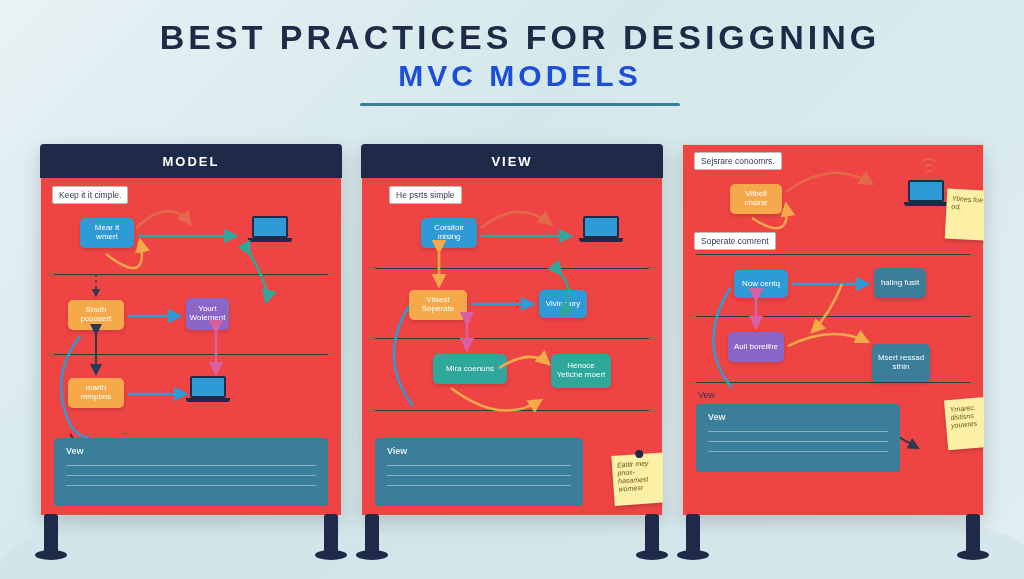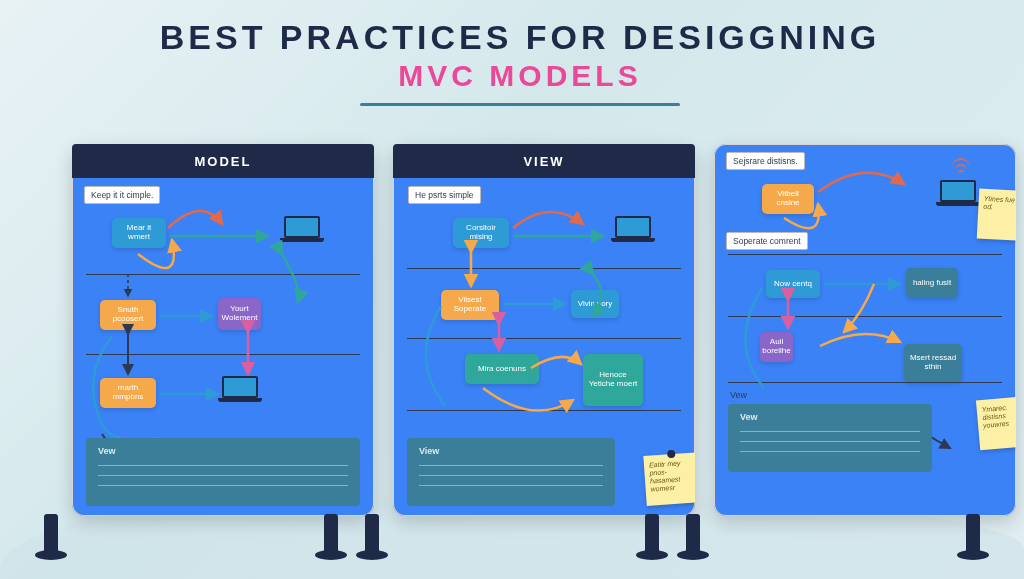--- a/index.html
+++ b/index.html
@@ -17,38 +17,37 @@
     border-top-right-radius: 60% 60px;
     opacity: 0.6;
   }
   .title-wrap { text-align: center; padding-top: 18px; margin-left: 16px; }
   .title {
     font-size: 34px; font-weight: 800; letter-spacing: 4px;
     color: #1e2a47;
   }
   .subtitle {
     font-size: 30px; font-weight: 800; letter-spacing: 4px;
-    color: #ec4899; margin-top: 2px;
+    color: #1d4ed8; margin-top: 2px;
   }
   .rule {
     width: 320px; height: 3px; background: #3a7e9a;
     margin: 10px auto 0; border-radius: 2px;
   }
   .boards {
     position: absolute; left: 40px; right: 40px; top: 144px; bottom: 18px;
     display: flex; justify-content: space-between;
   }
   .board {
     width: 302px; position: relative;
   }
   .board-sign {
     position: relative; width: 100%; height: 372px;
-    background: #3b82f6; border-radius: 12px;
+    background: #ef4444; border-radius: 0;
     box-shadow: 0 6px 18px rgba(0,0,0,0.18), inset 0 0 0 1px #d8d4cc;
-    margin-left: 32px;
   }
   .board-header {
     height: 34px; background: #1e2a47; color: #fff;
     display: flex; align-items: center; justify-content: center;
     font-size: 13px; font-weight: 700; letter-spacing: 2px;
     border-radius: 4px 4px 0 0;
   }
   .board-body {
     position: relative; height: 338px; padding: 10px;
     overflow: hidden;
@@ -213,37 +212,37 @@
       </div>
     <div class="leg right">
         <div class="foot"></div>
       </div>
   </div>
 
   <div class="board">
     <div class="board-sign">
       <div class="board-header">VIEW</div>
       <div class="board-body">
-        <div class="tag" style="top:8px;left:15px">He psrts simple</div>
+        <div class="tag" style="top:8px;left:28px">He psrts simple</div>
 
         <div class="chip blue" style="top:40px;left:60px;width:56px;height:30px">Corsitoir mising</div>
         <div class="laptop" style="top:38px;right:44px">
             <div class="screen"></div>
             <div class="base"></div>
           </div>
 
         <div class="hr-line" style="top:90px"></div>
 
         <div class="chip amber" style="top:112px;left:48px;width:58px;height:30px">Vilsest Soperate</div>
         <div class="chip blue" style="top:112px;left:178px;width:48px;height:28px">Vivin vory</div>
 
         <div class="hr-line" style="top:160px"></div>
 
         <div class="chip teal" style="top:176px;left:72px;width:74px;height:30px">Mira coenuns</div>
-        <div class="chip teal" style="top:176px;left:190px;width:60px;height:52px">Henoce Yetiche moert</div>
+        <div class="chip teal" style="top:176px;left:190px;width:60px;height:34px">Henoce Yetiche moert</div>
 
         <div class="hr-line" style="top:232px"></div>
 
         <svg class="arrows">
           <path d="M120 50 Q156 20 190 46" stroke="#e26a4a" stroke-width="2.5" fill="none" marker-end="url(#ah-red)"></path>
           <path d="M120 58 L210 58" stroke="#2fa79a" stroke-width="2.5" fill="none" marker-end="url(#ah-green)"></path>
           <path d="M78 74 L78 108" stroke="#f5a94a" stroke-width="2.5" fill="none" marker-end="url(#ah-orange)" marker-start="url(#ah-orange)"></path>
           <path d="M110 126 L172 126" stroke="#2e9bd6" stroke-width="2.5" fill="none" marker-end="url(#ah-blue)"></path>
           <path d="M200 96 Q216 116 200 138" stroke="#2fa79a" stroke-width="2.5" fill="none" marker-end="url(#ah-green)" marker-start="url(#ah-green)"></path>
           <path d="M106 146 L106 172" stroke="#d95fa0" stroke-width="2.5" fill="none" marker-end="url(#ah-pink)" marker-start="url(#ah-pink)"></path>
@@ -269,21 +268,21 @@
         <div class="foot"></div>
       </div>
     <div class="leg right">
         <div class="foot"></div>
       </div>
   </div>
 
   <div class="board">
     <div class="board-sign">
       <div class="board-body">
-        <div class="tag" style="top:8px;left:12px">Sejsrare distisns.</div>
+        <div class="tag" style="top:8px;left:12px">Sejsrare conoomrs.</div>
 
         <div class="chip amber" style="top:40px;left:48px;width:52px;height:30px">Vitbell cnsine</div>
         <div class="laptop" style="top:36px;right:40px">
             <div class="screen"></div>
             <div class="base"></div>
           </div>
         <div class="wifi" style="top:18px;right:46px">
           <span style="width:18px;height:18px"></span>
           <span style="width:12px;height:12px"></span>
           <span style="width:6px;height:6px"></span>
@@ -291,21 +290,21 @@
 
         <div class="tag" style="top:88px;left:12px">Soperate comrent</div>
 
         <div class="hr-line" style="top:110px"></div>
 
         <div class="chip blue" style="top:126px;left:52px;width:54px;height:28px">Now centq</div>
         <div class="chip slate" style="top:124px;left:192px;width:52px;height:30px">haling fusit</div>
 
         <div class="hr-line" style="top:172px"></div>
 
-        <div class="chip purple" style="top:188px;left:46px;width:33px;height:30px">Auil boreiihe</div>
+        <div class="chip purple" style="top:188px;left:46px;width:56px;height:30px">Auil boreiihe</div>
         <div class="chip slate" style="top:200px;left:190px;width:58px;height:38px">Msert ressad sthin</div>
 
         <div class="hr-line" style="top:238px"></div>
         <div class="vew-label" style="top:246px;left:16px">Vew</div>
 
         <svg class="arrows">
           <path d="M104 48 Q150 14 190 40" stroke="#e26a4a" stroke-width="2.5" fill="none" marker-end="url(#ah-red)"></path>
           <path d="M70 74 Q110 100 104 60" stroke="#f5a94a" stroke-width="2.5" fill="none" marker-end="url(#ah-orange)"></path>
           <path d="M110 140 L186 140" stroke="#2e9bd6" stroke-width="2.5" fill="none" marker-end="url(#ah-blue)"></path>
           <path d="M160 140 Q148 170 130 188" stroke="#f5a94a" stroke-width="2.5" fill="none" marker-end="url(#ah-orange)"></path>

